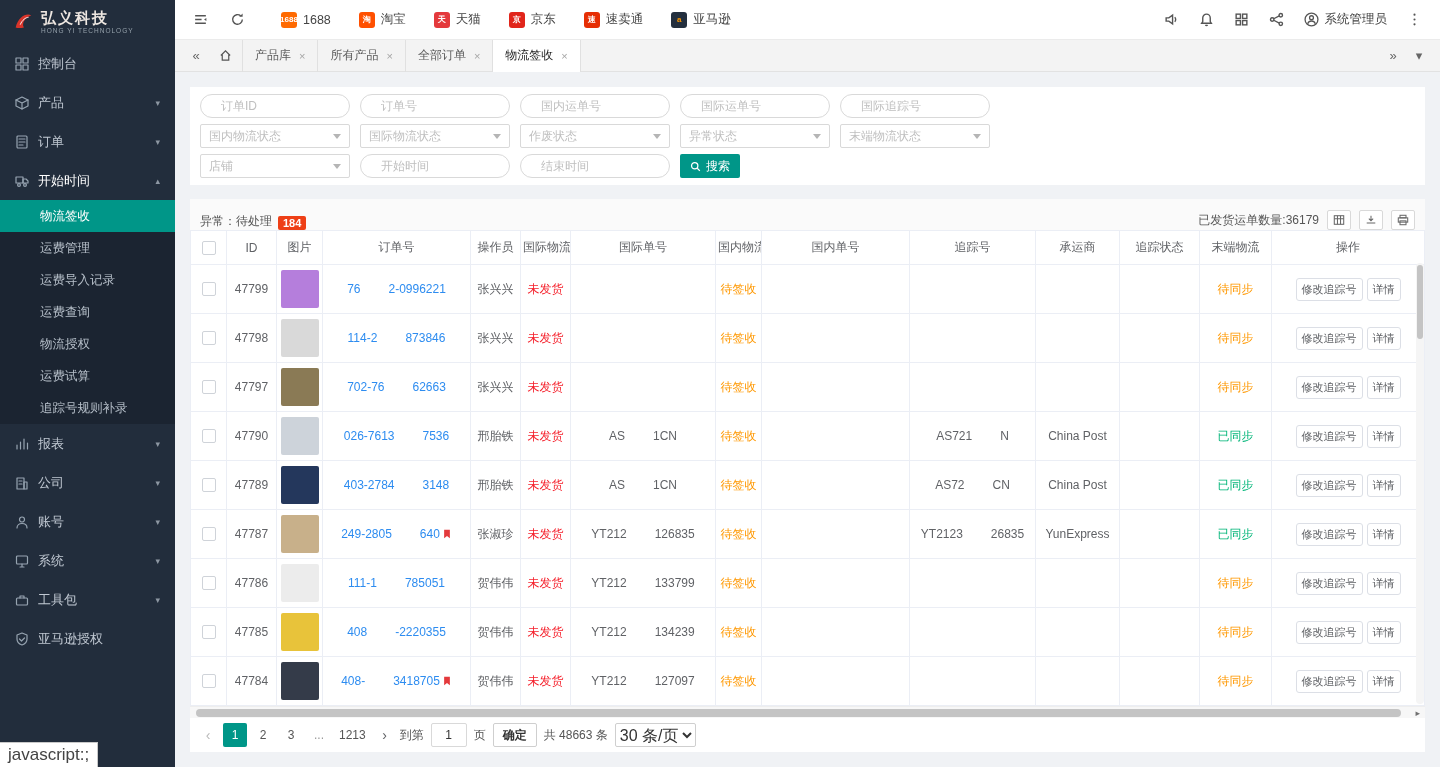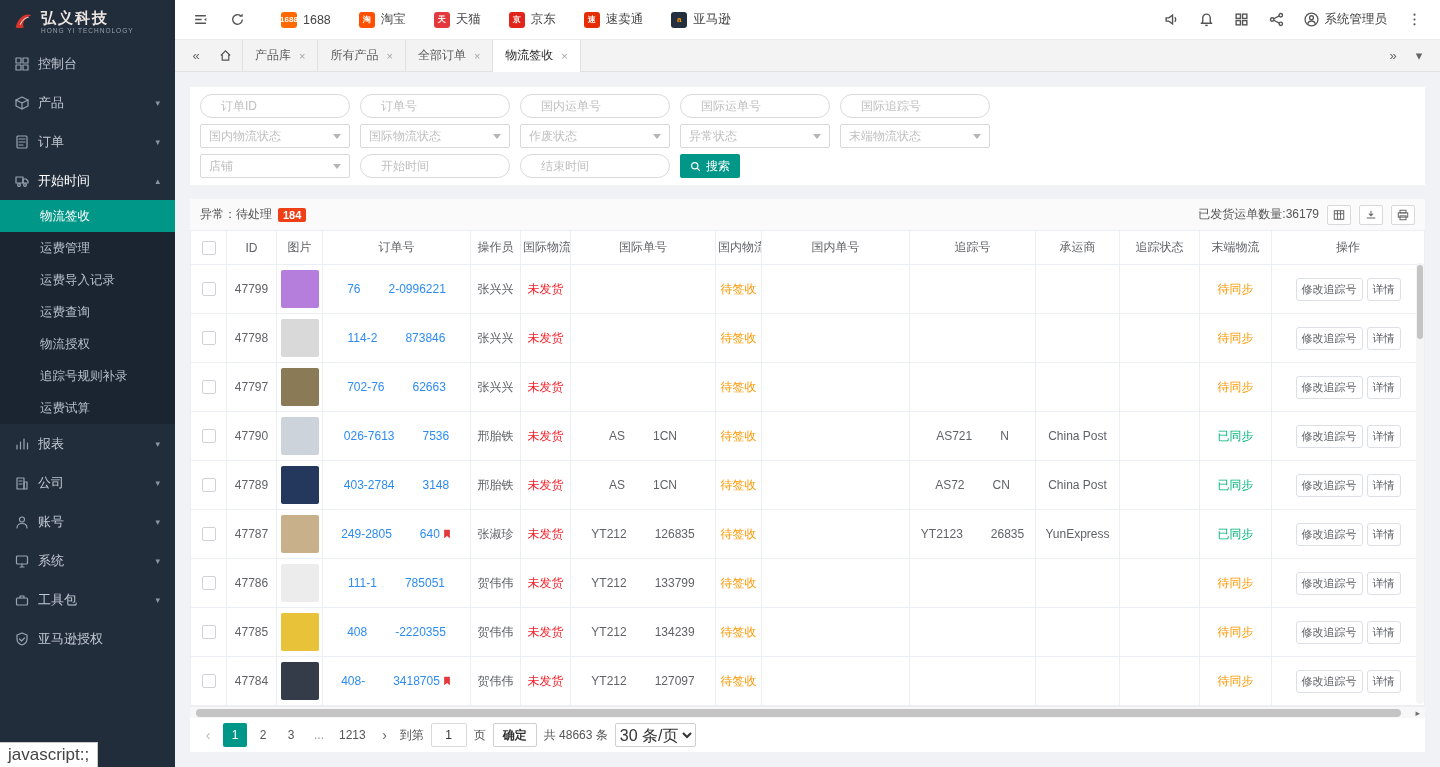--- a/index.html
+++ b/index.html
@@ -49,21 +49,21 @@
   .filter-card{background:#fff;padding:7px 10px;display:flex;flex-direction:column;gap:6px}
   .f-row{display:flex;gap:10px;align-items:center}
   .f-input{width:150px;height:24px;border:1px solid #d9d9d9;border-radius:12px;padding:0 20px;font-size:12px;color:#333;background:#fff;outline:none}
   .f-input::placeholder{color:#bfbfbf}
   .f-select{width:150px;height:24px;border:1px solid #d9d9d9;border-radius:2px;padding:0 8px;display:flex;align-items:center;justify-content:space-between;color:#bfbfbf;cursor:pointer;background:#fff}
   .caret{width:0;height:0;border-left:4px solid transparent;border-right:4px solid transparent;border-top:5px solid #b5b5b5}
   .search-btn{height:24px;padding:0 10px;background:var(--accent);color:#fff;border:none;border-radius:2px;display:flex;align-items:center;gap:5px;font-size:12px;cursor:pointer}
   .search-btn svg{width:11px;height:11px;stroke:#fff;fill:none;stroke-width:1.6}
   
   .table-card{background:#fff;flex:1;display:flex;flex-direction:column;position:relative;overflow:hidden}
-  .ex-bar{height:31px;flex:0 0 31px;background:#fafafa;display:flex;align-items:center;padding:0 10px;gap:6px;color:#555}
+  .ex-bar{height:31px;flex:0 0 31px;background:#fafafa;display:flex;align-items:flex-end;padding:0 10px;gap:6px;color:#555}
   .badge{background:var(--badge-bg);color:#fff;font-size:11px;font-weight:bold;padding:1px 5px;border-radius:2px}
   .ex-right{margin-left:auto;display:flex;align-items:center;gap:8px;color:#555}
   .icon-btn{width:24px;height:20px;border:1px solid #d9d9d9;border-radius:2px;background:#fff;display:flex;align-items:center;justify-content:center;color:#666;cursor:pointer}
   .icon-btn svg{width:12px;height:12px;stroke:#666;fill:none;stroke-width:1.2}
   .tbl-wrap{flex:1;overflow:hidden}
   table{width:100%;border-collapse:collapse;table-layout:fixed}
   th{height:34px;font-weight:400;color:#606266;font-size:12px;border:1px solid #ebeef5;background:#fff;padding:0 2px;overflow:hidden;white-space:nowrap}
   td{height:49px;border:1px solid #ebeef5;text-align:center;color:#606266;font-size:12px;padding:0 3px;overflow:hidden;white-space:nowrap}
   .cb{display:inline-block;width:14px;height:14px;border:1px solid #cfd3d9;border-radius:2px;background:#fff;vertical-align:middle;cursor:pointer}
   .thumb{display:inline-block;width:38px;height:38px;border-radius:2px;vertical-align:middle}
@@ -150,22 +150,22 @@
           </span>
     <span>开始时间</span>
     <span class="mi-arrow">▴</span>
   </div>
         <div class="submenu">
           <div class="submenu-item active">物流签收</div>
           <div class="submenu-item">运费管理</div>
           <div class="submenu-item">运费导入记录</div>
           <div class="submenu-item">运费查询</div>
           <div class="submenu-item">物流授权</div>
+          <div class="submenu-item">运费试算</div>
           <div class="submenu-item">追踪号规则补录</div>
-          <div class="submenu-item">运费试算</div>
         </div>
         <div class="menu-item">
     <span style="display:flex">
             <svg viewBox="0 0 14 14" fill="none" stroke="currentColor" stroke-width="1.2" stroke-linecap="round" stroke-linejoin="round">
               <path d="M2 12V8M5.5 12V5M9 12V2M12.5 12V6"></path>
             </svg>
           </span>
     <span>报表</span>
     <span class="mi-arrow">▾</span>
   </div>

